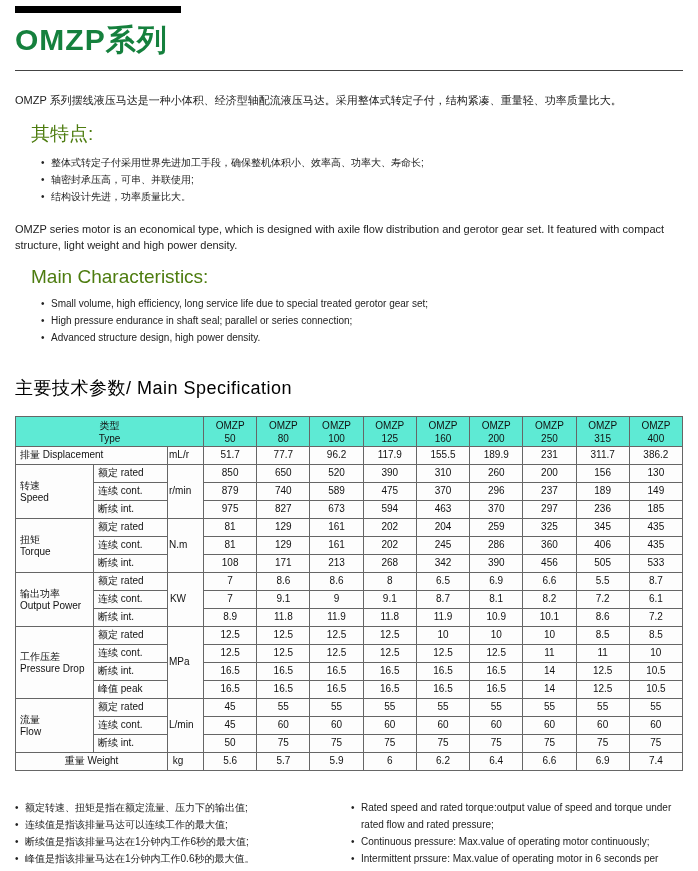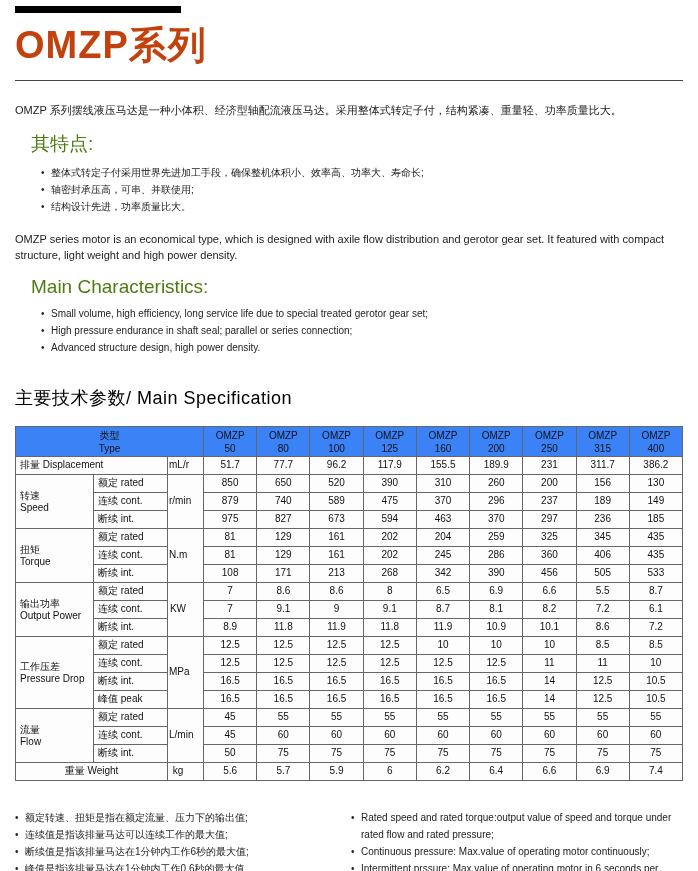--- a/index.html
+++ b/index.html
@@ -5,40 +5,40 @@
   * { margin:0; padding:0; box-sizing:border-box; }
   html,body { background:#fff; }
   body {
     width:698px; height:871px;
     font-family:"Liberation Sans","DejaVu Sans",sans-serif;
     color:#111;
   }
   .page { width:698px; height:871px; padding:6px 15px 10px 15px; background:#fff; overflow:hidden; }
 
   .title-bar { width:166px; height:7px; background:#000; }
-  h1.title { font-size:38px; font-weight:bold; letter-spacing:1px; margin:7px 0 9px 0; color:#c2410c; }
+  h1.title { font-size:30px; font-weight:bold; letter-spacing:1px; margin:7px 0 9px 0; color:#15803d; }
   hr.rule { border:none; border-top:1px solid #444; margin:0 0 21px 0; }
 
   p.body-text { font-size:11px; line-height:16px; color:#222; }
   p.body-text.en { margin-top:16px; }
   h3.subhead { font-size:19px; font-weight:normal; color:#4d7c0f; margin:13px 0 7px 16px; }
 
   ul.bullets { list-style:none; margin:0 0 6px 26px; }
   ul.bullets li { font-size:10px; line-height:17px; color:#222; position:relative; padding-left:10px; }
   ul.bullets li::before { content:"\2022"; position:absolute; left:0; top:0; }
 
   h2.spec-title { font-size:18px; font-weight:normal; color:#000; margin:30px 0 16px 0; letter-spacing:0.5px; }
 
   table.spec { width:668px; border-collapse:collapse; table-layout:fixed; background:#fdfdfd; }
   table.spec th, table.spec td {
     border:1px solid #666; font-size:10px; font-weight:normal;
     text-align:center; vertical-align:middle; padding:1px 2px;
     height:18px; line-height:1.25; color:#111; overflow:hidden;
   }
-  table.spec thead th { height:30px; background:#3b82f6; }
+  table.spec thead th { height:30px; background:#5eead4; }
   table.spec thead th div { line-height:13px; }
   table.spec td.l { text-align:left; padding-left:4px; }
   table.spec td.c { text-align:center; }
   table.spec td.group div { line-height:12px; text-align:left; }
   table.spec td.unit { text-align:center; padding-left:1px; padding-right:16px; }
 
   .notes { display:flex; margin-top:28px; gap:14px; }
   .notes ul.bullets { margin-left:0; flex:0 0 auto; }
   .notes ul.notes-cn { width:322px; }
   .notes ul.notes-en { width:330px; }

